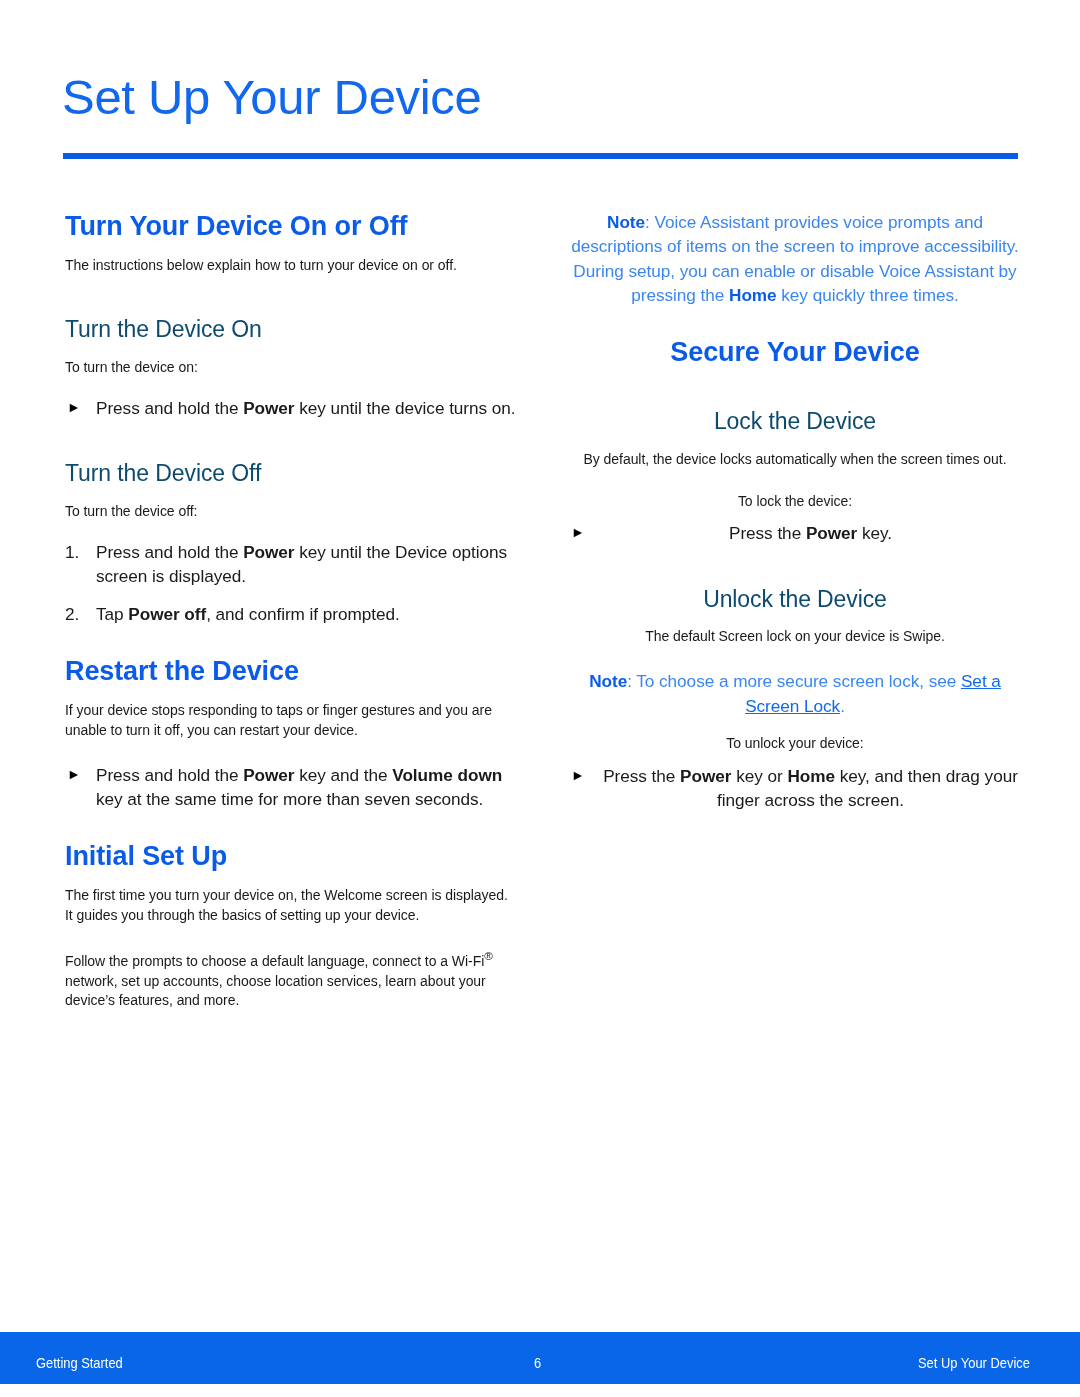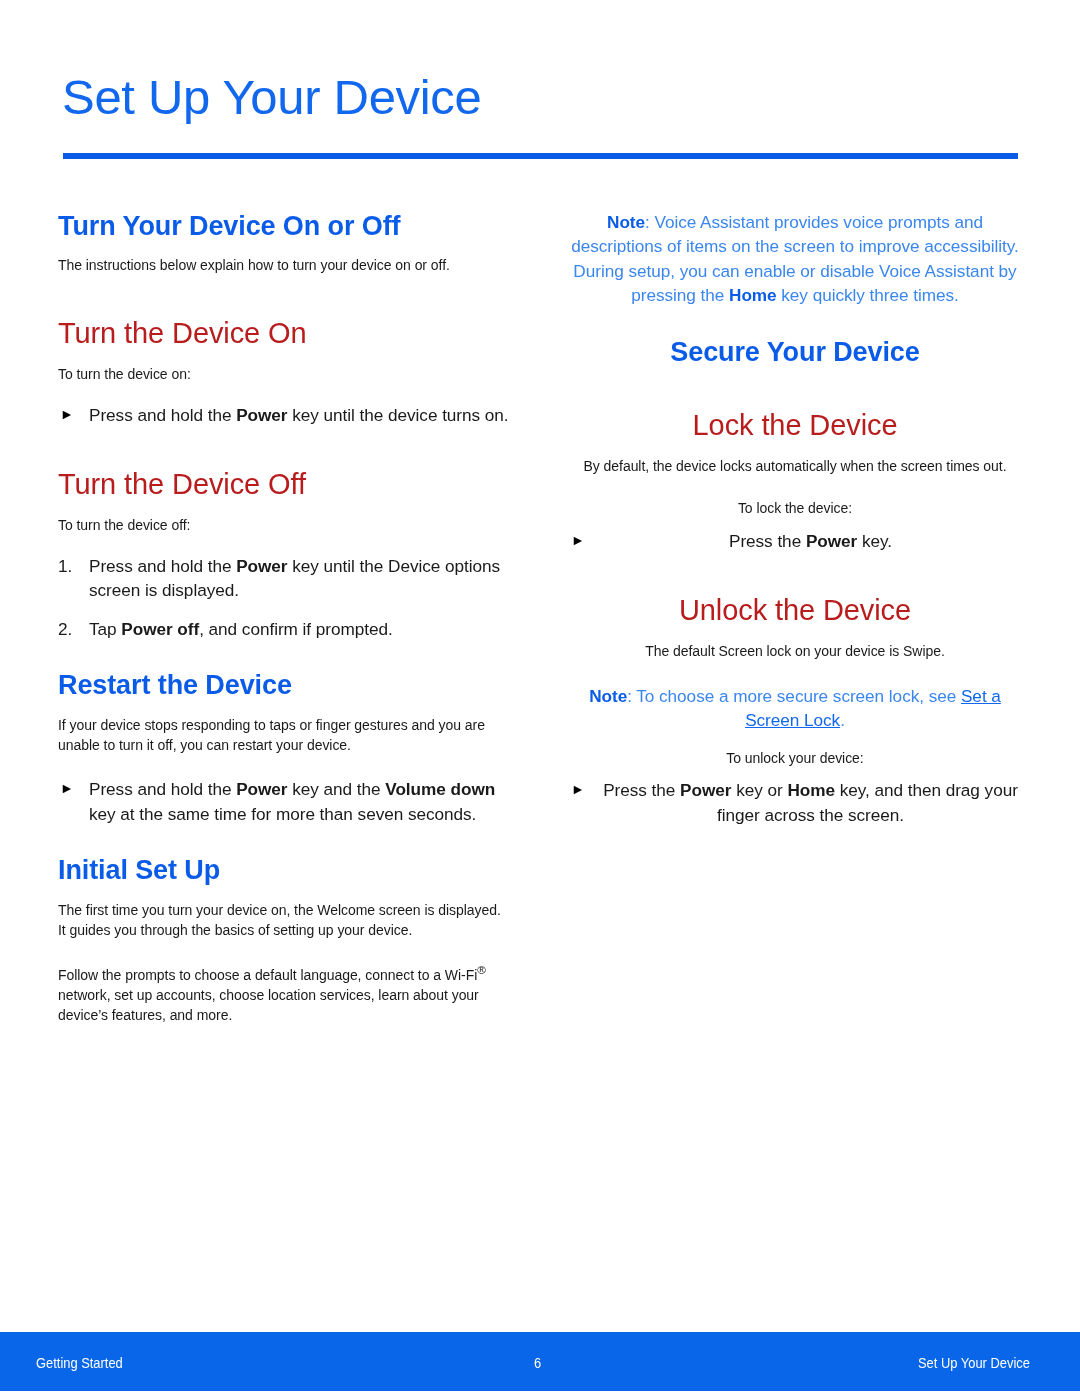--- a/index.html
+++ b/index.html
@@ -41,36 +41,36 @@
     height: 6px;
     background: #0a5ce8;
   }
 
   
   .col {
     position: absolute;
     top: 210px;
     width: 452px;
   }
-  .col-left  { left: 58px; }
+  .col-left  { left: 65px; }
   .col-right { left: 569px; text-align: center; }
 
   
   h1.sec {
     font-size: 27px;
     font-weight: bold;
     color: #0a5ce8;
     line-height: 1.2;
     letter-spacing: -0.1px;
   }
 
   h2.sub {
-    font-size: 29px;
+    font-size: 23px;
     font-weight: normal;
-    color: #b91c1c;
+    color: #0c4a6e;
     line-height: 1.2;
     letter-spacing: -0.1px;
   }
 
   
   p.body {
     font-size: 14px;
     color: #1a1a1a;
     line-height: 1.42;
     letter-spacing: -0.05px;
@@ -136,21 +136,21 @@
   .mt34 { margin-top: 16px; }
   .mt40 { margin-top: 40px; }
   .mt46 { margin-top: 28px; }
 
   
   .footer {
     position: absolute;
     left: 0;
     top: 1332px;
     width: 1080px;
-    height: 59px;
+    height: 52px;
     background: #0a66e8;
   }
   .footer-inner {
     position: relative;
     width: 100%;
     height: 100%;
   }
   .footer span {
     position: absolute;
     top: 22px;

